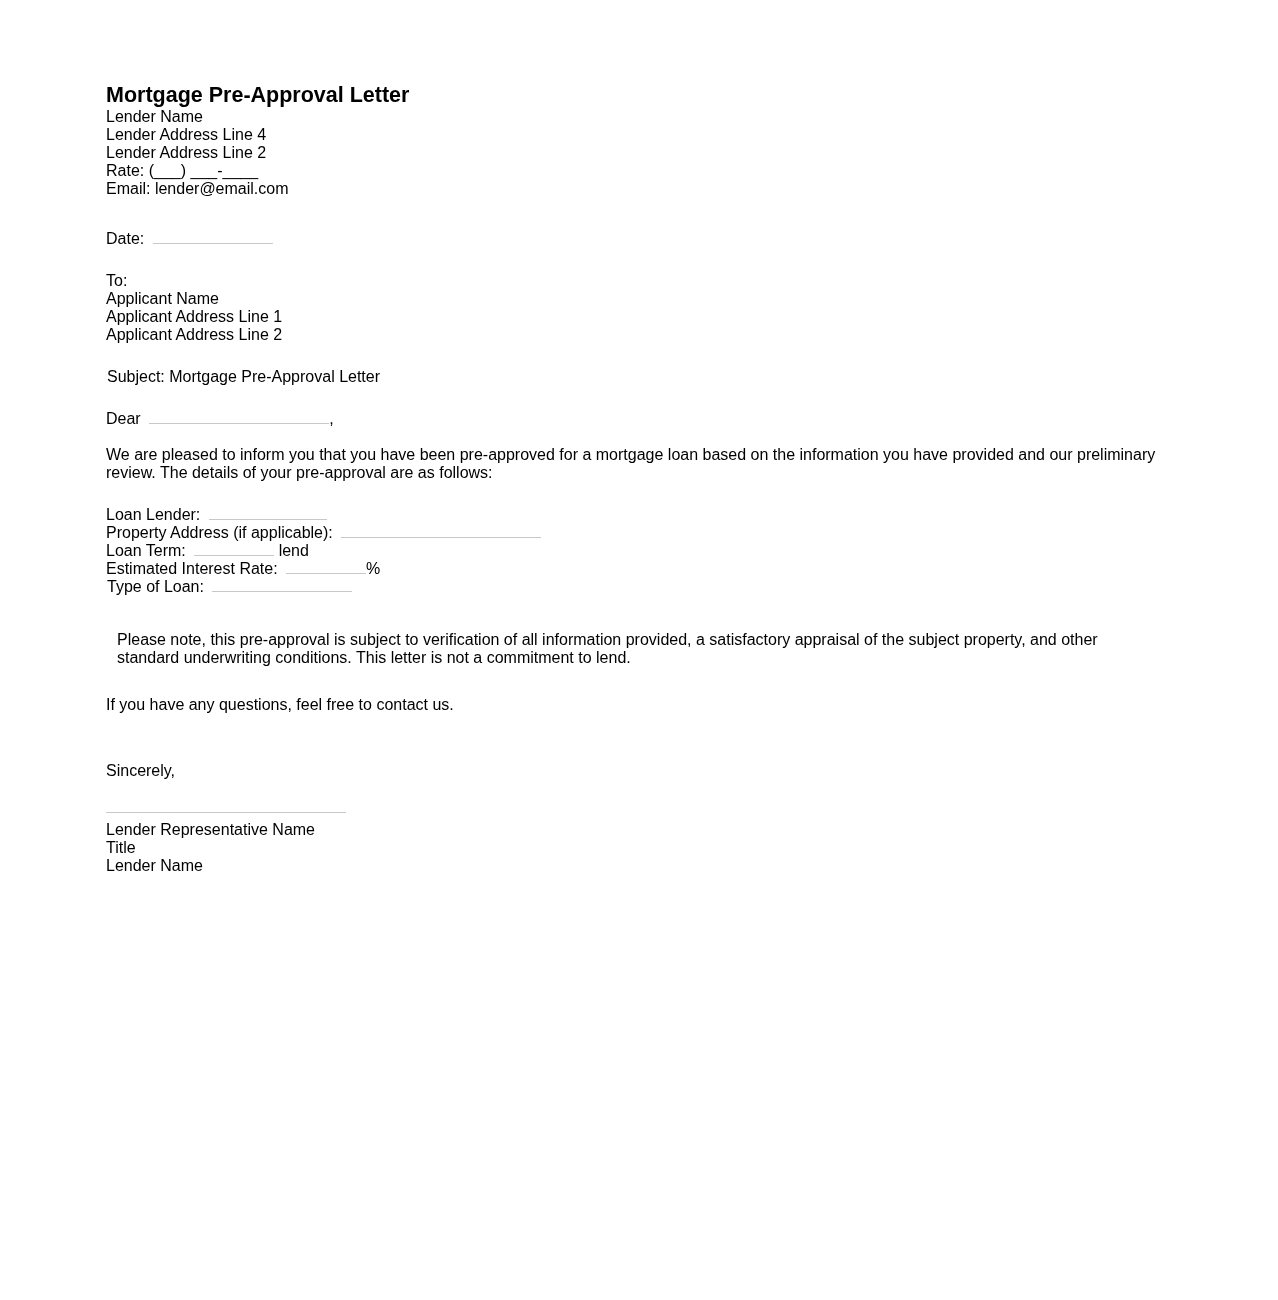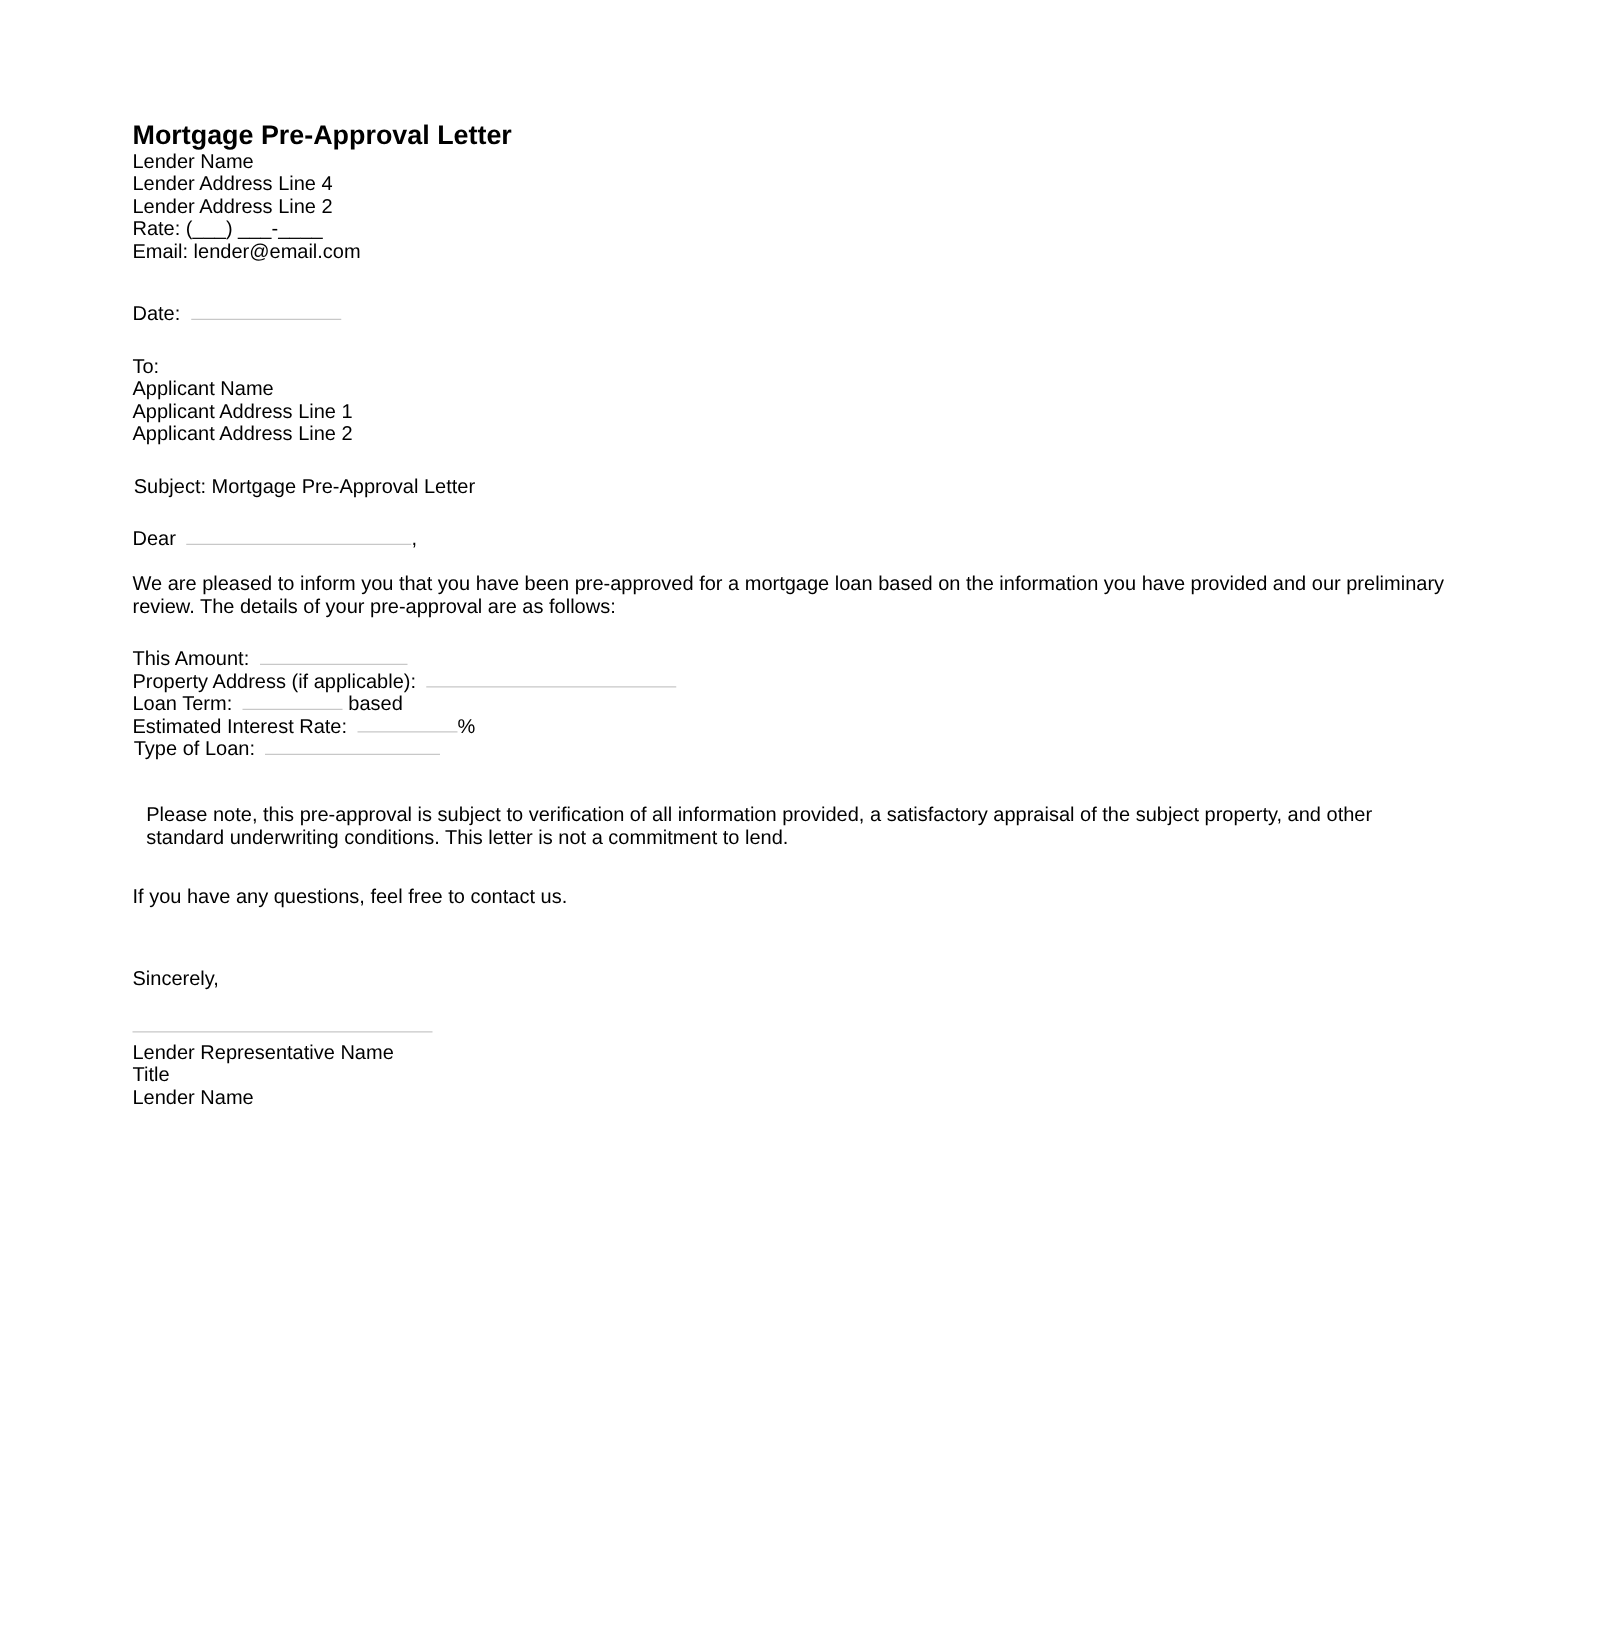--- a/index.html
+++ b/index.html
@@ -12,21 +12,21 @@
       height: 1300px;
       position: relative;
       font-family: "Liberation Sans", sans-serif;
       font-size: 16px;
       line-height: 18px;
       color: #000000;
     }
     .page {
       position: absolute;
       left: 106px;
-      top: 95px;
+      top: 82px;
       width: 1060px;
     }
     h1 {
       margin: 0;
       font-size: 21.5px;
       font-weight: bold;
       line-height: 26px;
     }
     .line { display: block; white-space: nowrap; }
     .para { display: block; }
@@ -92,31 +92,31 @@
   </span>
 
   <div style="height:18px"></div>
 
   <p class="para" style="margin:0">We are pleased to inform you that you have been pre-approved for a mortgage loan based on the information you have provided and our preliminary review. The details of your pre-approval are as follows:</p>
 
   <div style="height:24px"></div>
 
   <div>
     <span class="line">
-      <span class="b">This Amount:</span>
+      <span class="b">Loan Lender:</span>
       <span class="blank" style="width:118px"></span>
     </span>
     <span class="line">
       <span class="b">Property Address (if applicable):</span>
       <span class="blank" style="width:200px"></span>
     </span>
     <span class="line">
       <span class="b">Loan Term:</span>
       <span class="blank" style="width:80px"></span>
-      <span>based</span>
+      <span>lend</span>
     </span>
     <span class="line">
       <span class="b">Estimated Interest Rate:</span>
       <span class="blank" style="width:80px"></span><span>%</span>
     </span>
     <span class="line" style="padding-left:1px">
       <span class="b">Type of Loan:</span>
       <span class="blank" style="width:140px"></span>
     </span>
   </div>

